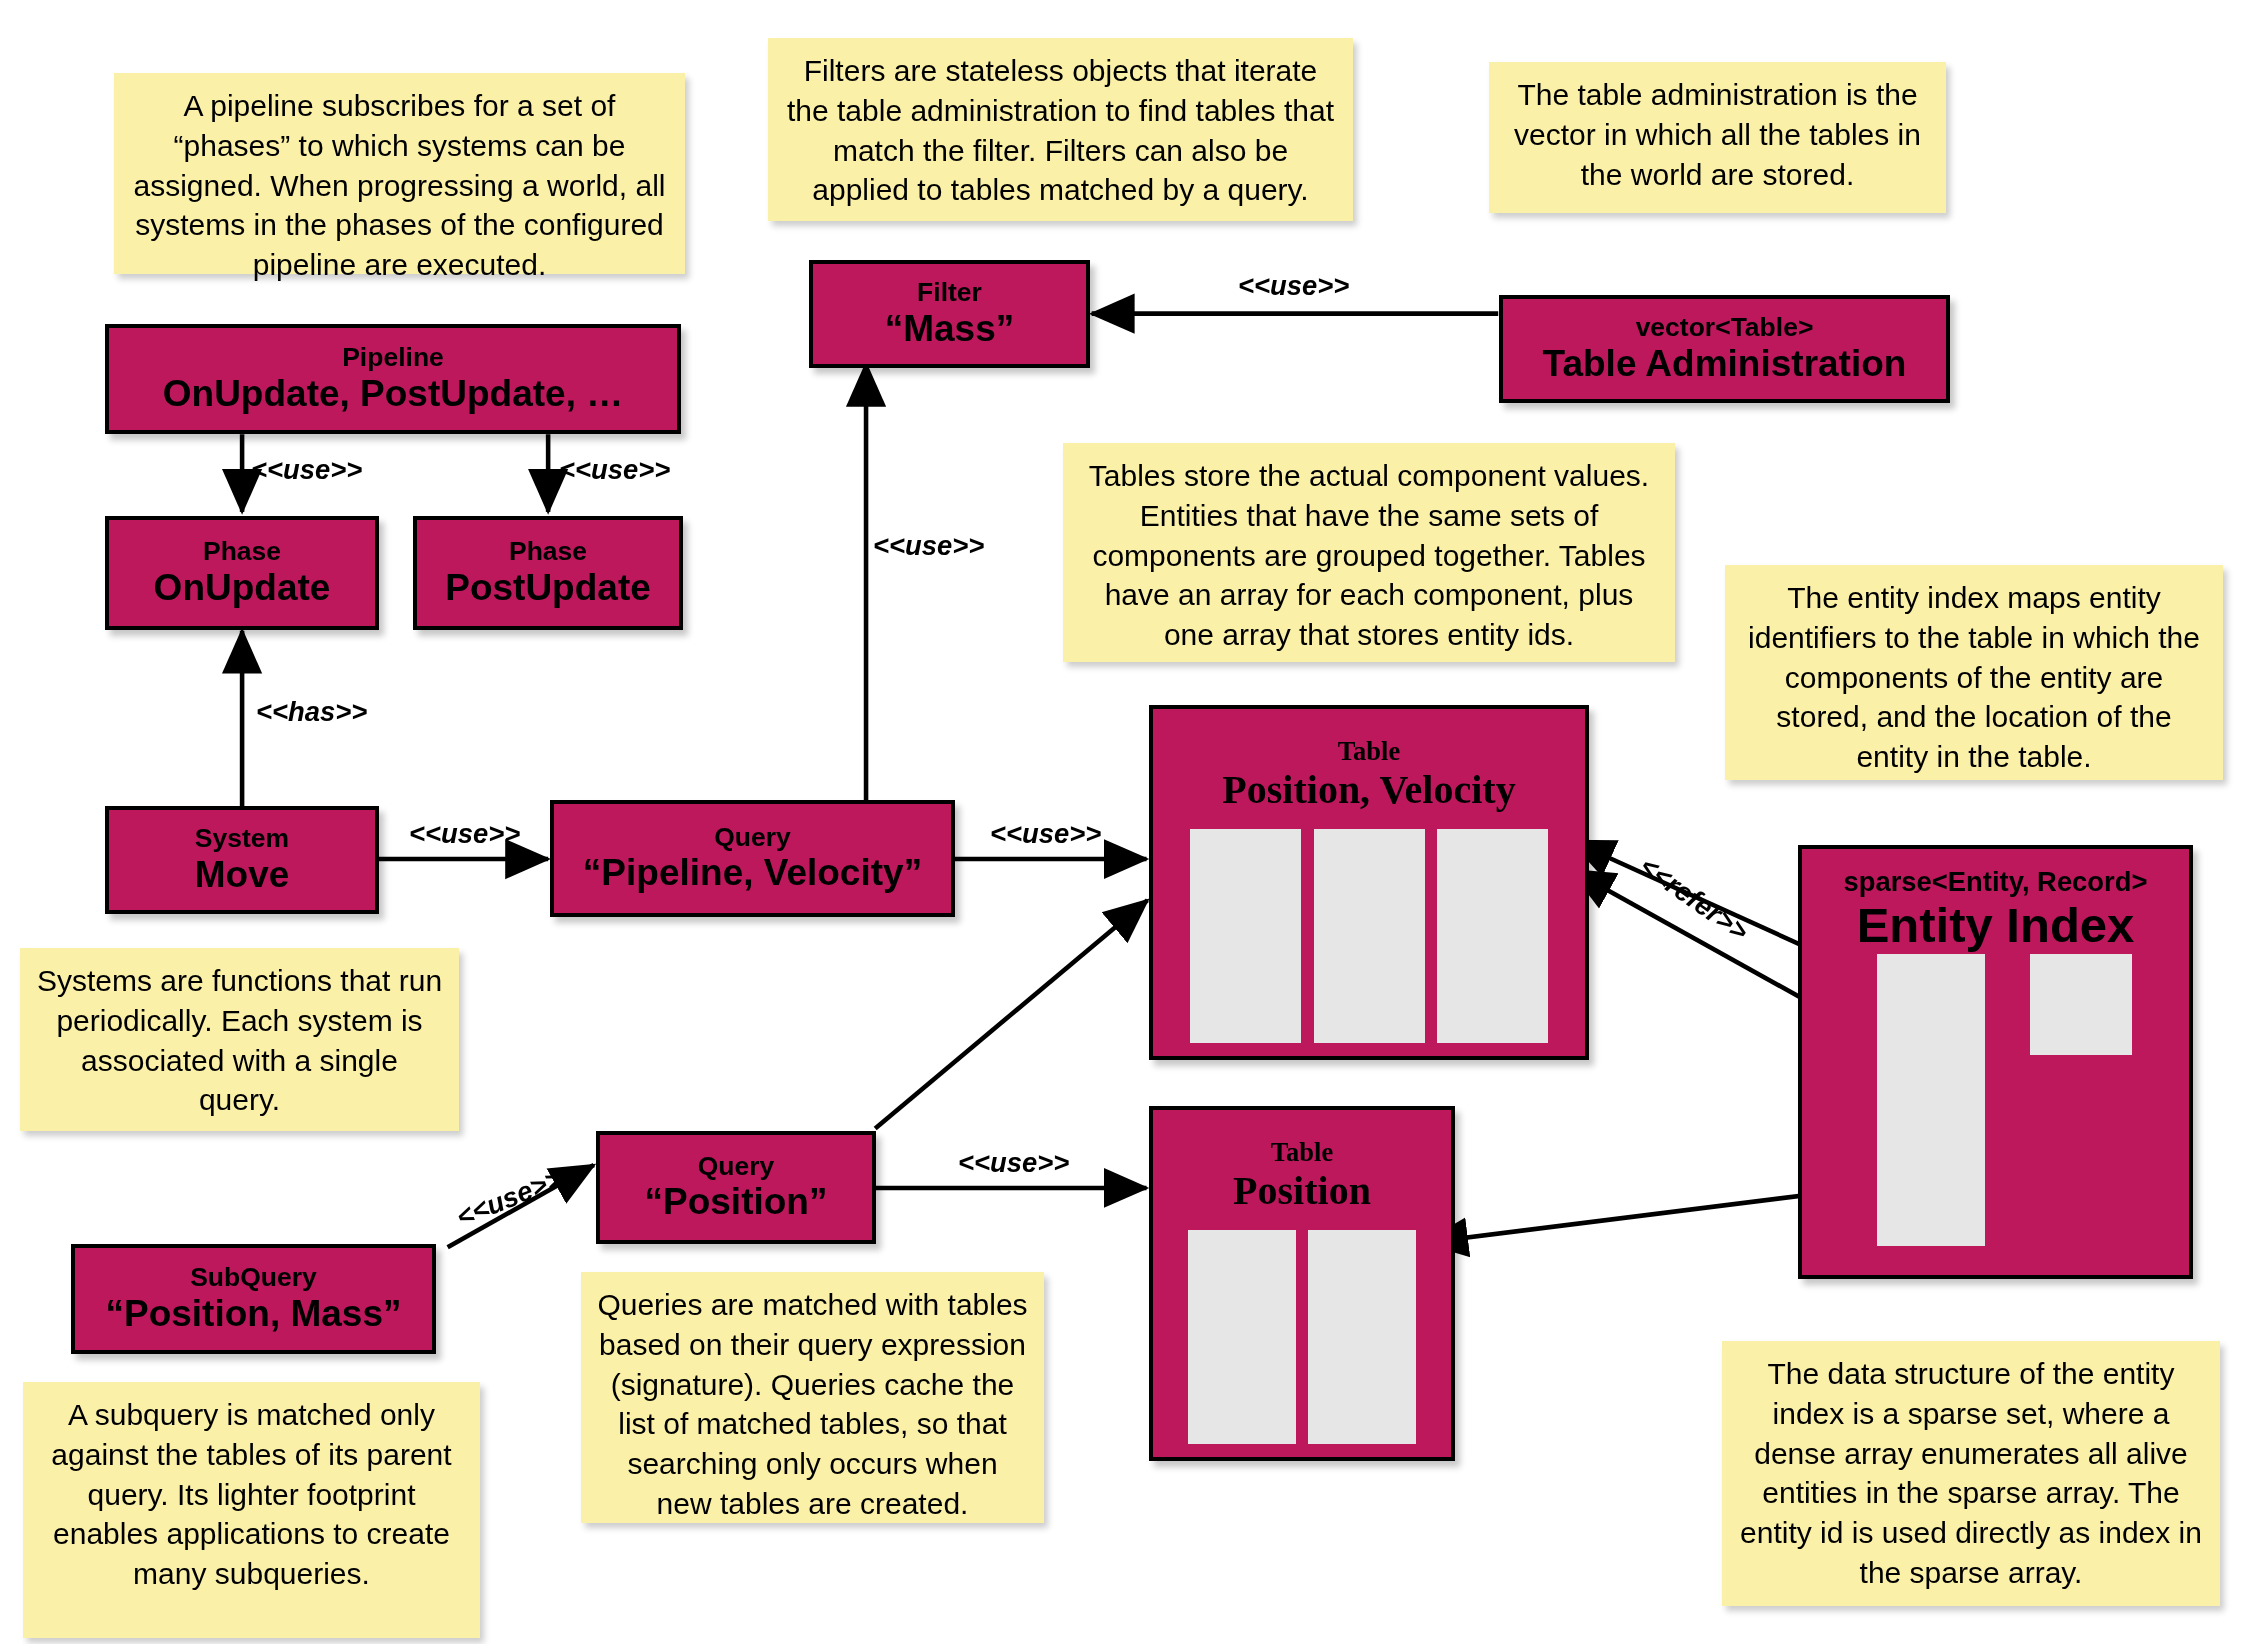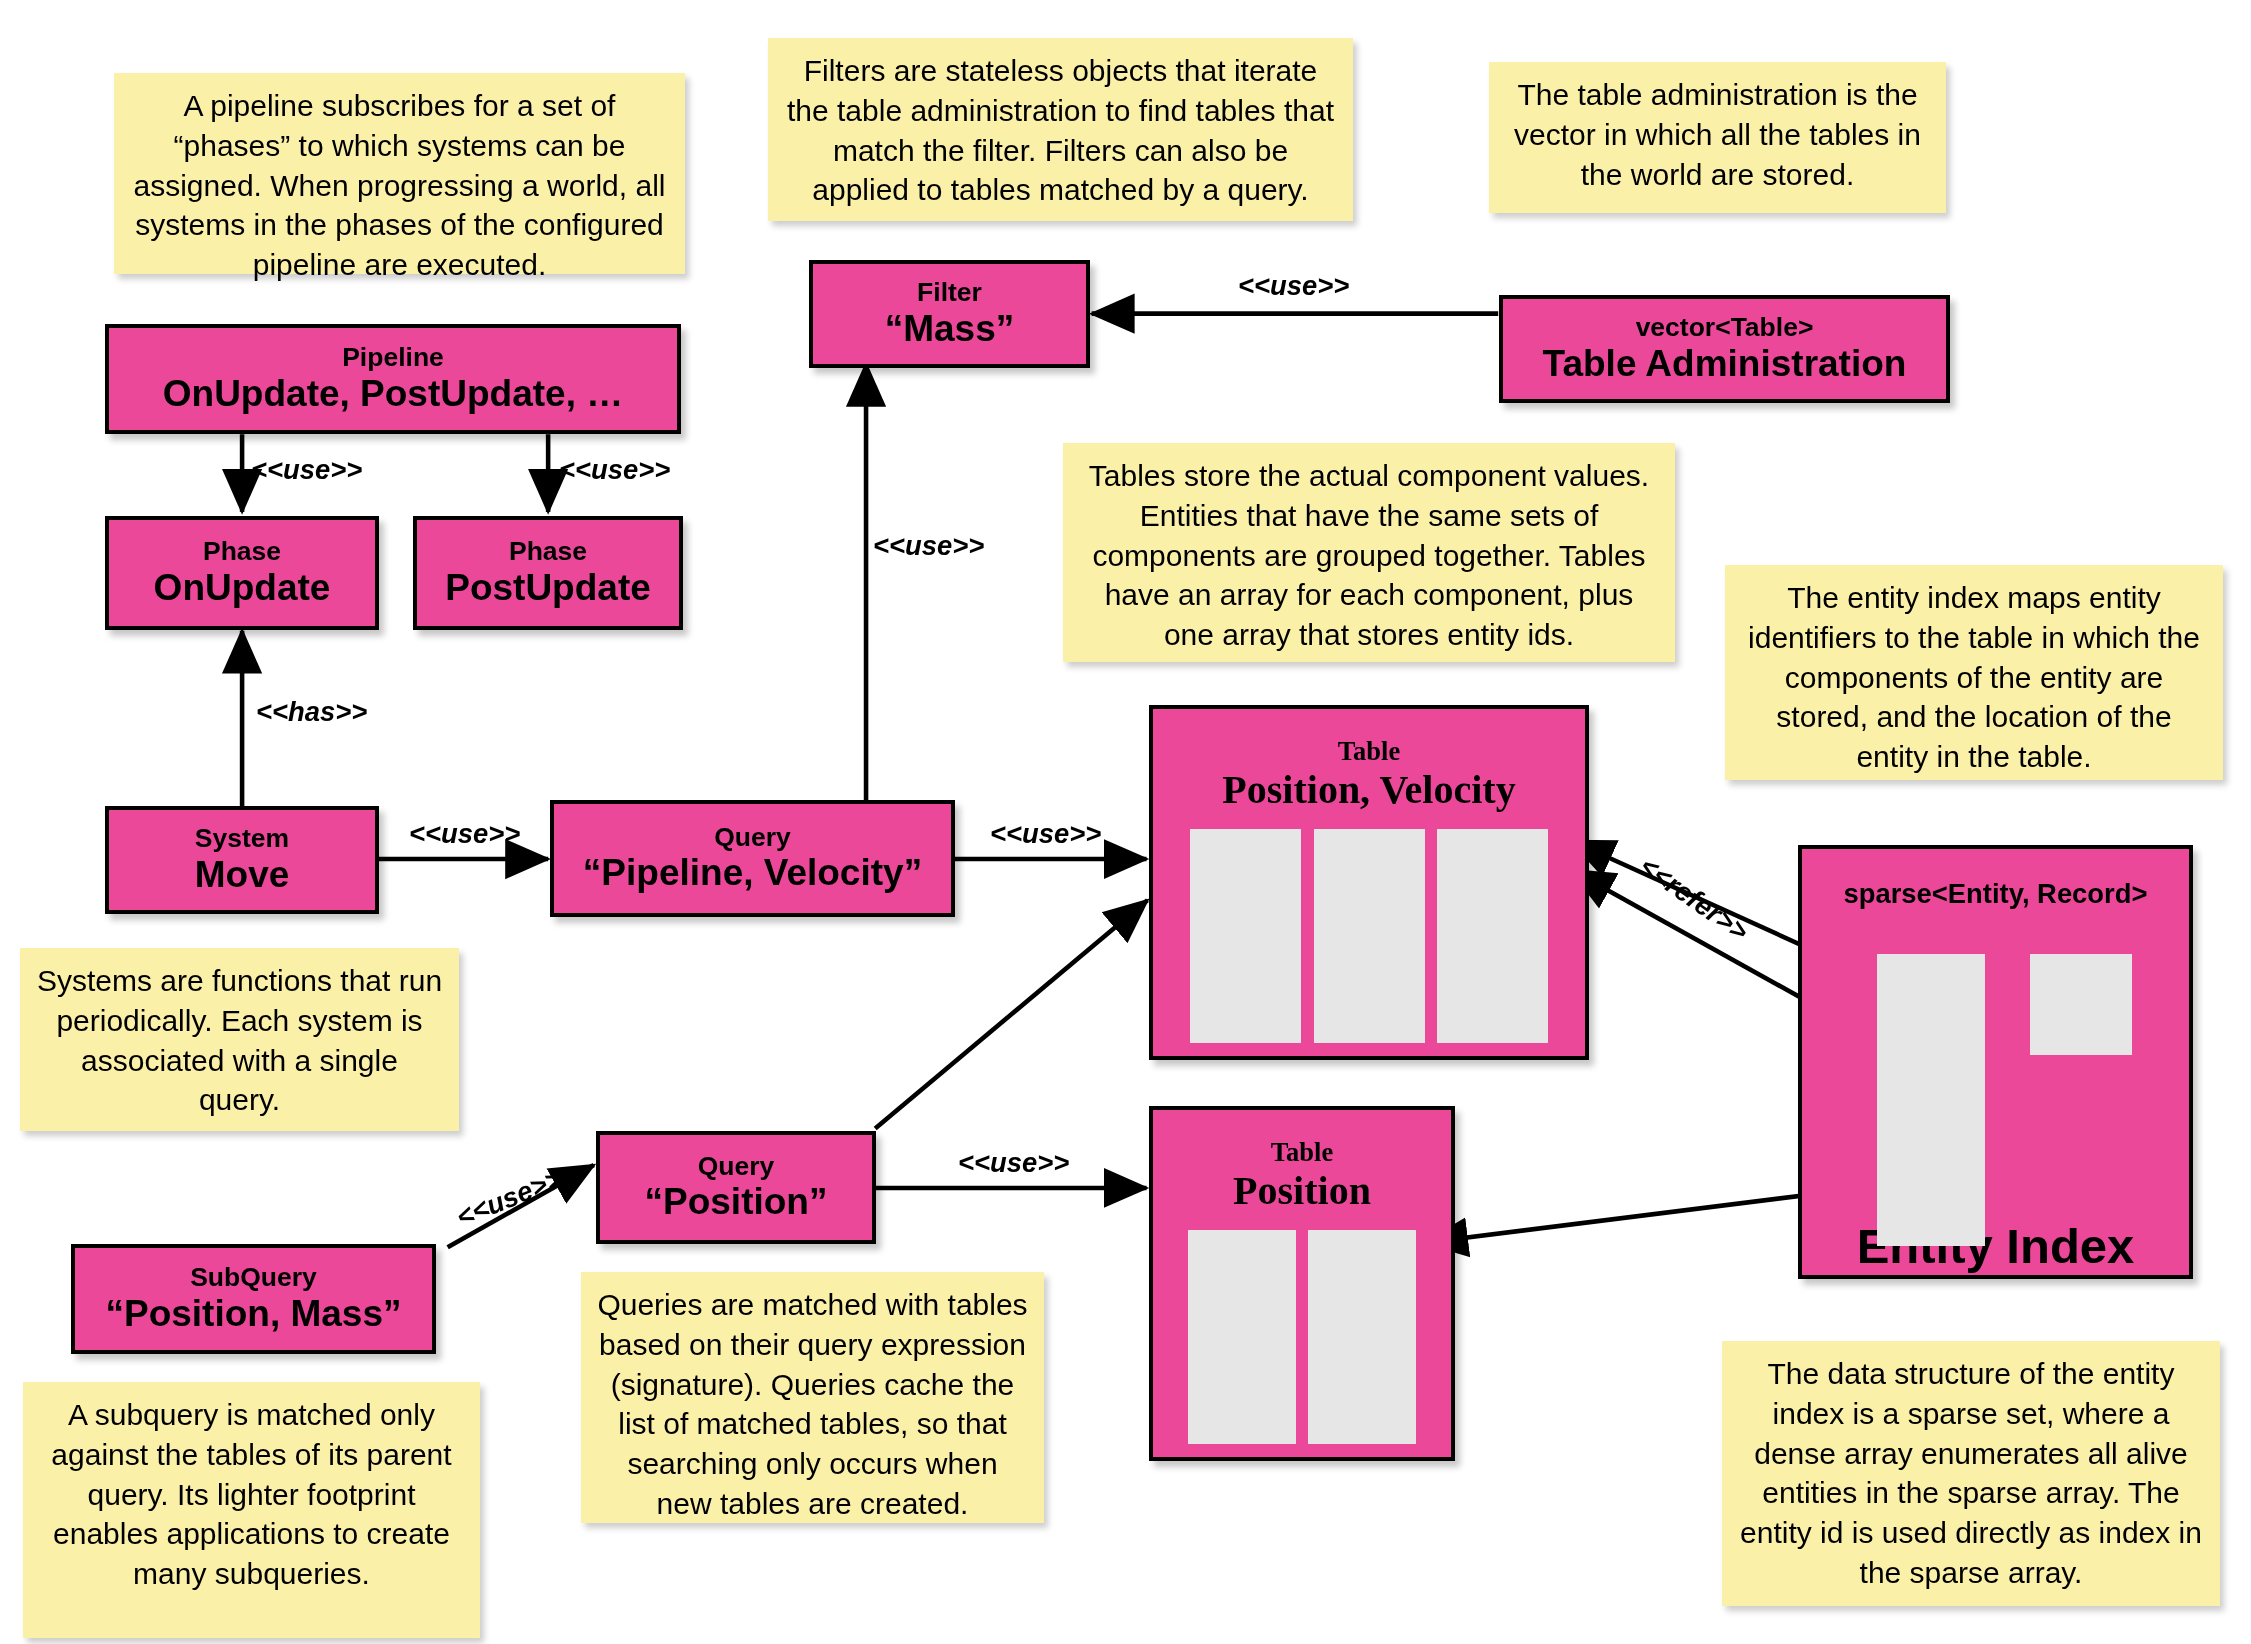--- a/index.html
+++ b/index.html
@@ -15,21 +15,21 @@
     padding:12.8px 16.4px;
     text-align:center;
     font-size:30px;
     line-height:1.33;
     box-shadow:3.7px 4.6px 6.4px rgba(0,0,0,0.20);
   }
 
   
   .box{
     position:absolute;
-    background:#ec4899;
+    background:#be185d;
     border:4.6px solid #000000;
     box-sizing:border-box;
     display:flex;
     flex-direction:column;
     align-items:center;
     justify-content:center;
     box-shadow:4.6px 5.5px 6.4px rgba(0,0,0,0.22);
   }
   .box .stereo{
     font-size:26.5px;
@@ -51,21 +51,21 @@
   .cols{
     display:flex;
     gap:12.8px;
     margin-top:16.4px;
     width:100%;
     justify-content:center;
   }
   .col{background:#e6e6e6;}
 
   
-  .eidx{justify-content:space-between;padding-top:30px;}
+  .eidx{justify-content:flex-start;padding-top:18px;}
   .eidx .stereo{font-size:27.4px;}
   .eidx .name{font-size:49px;}
 
   
   .elabel{
     position:absolute;
     font-size:27.4px;
     font-style:italic;
     font-weight:bold;
     color:#000;

